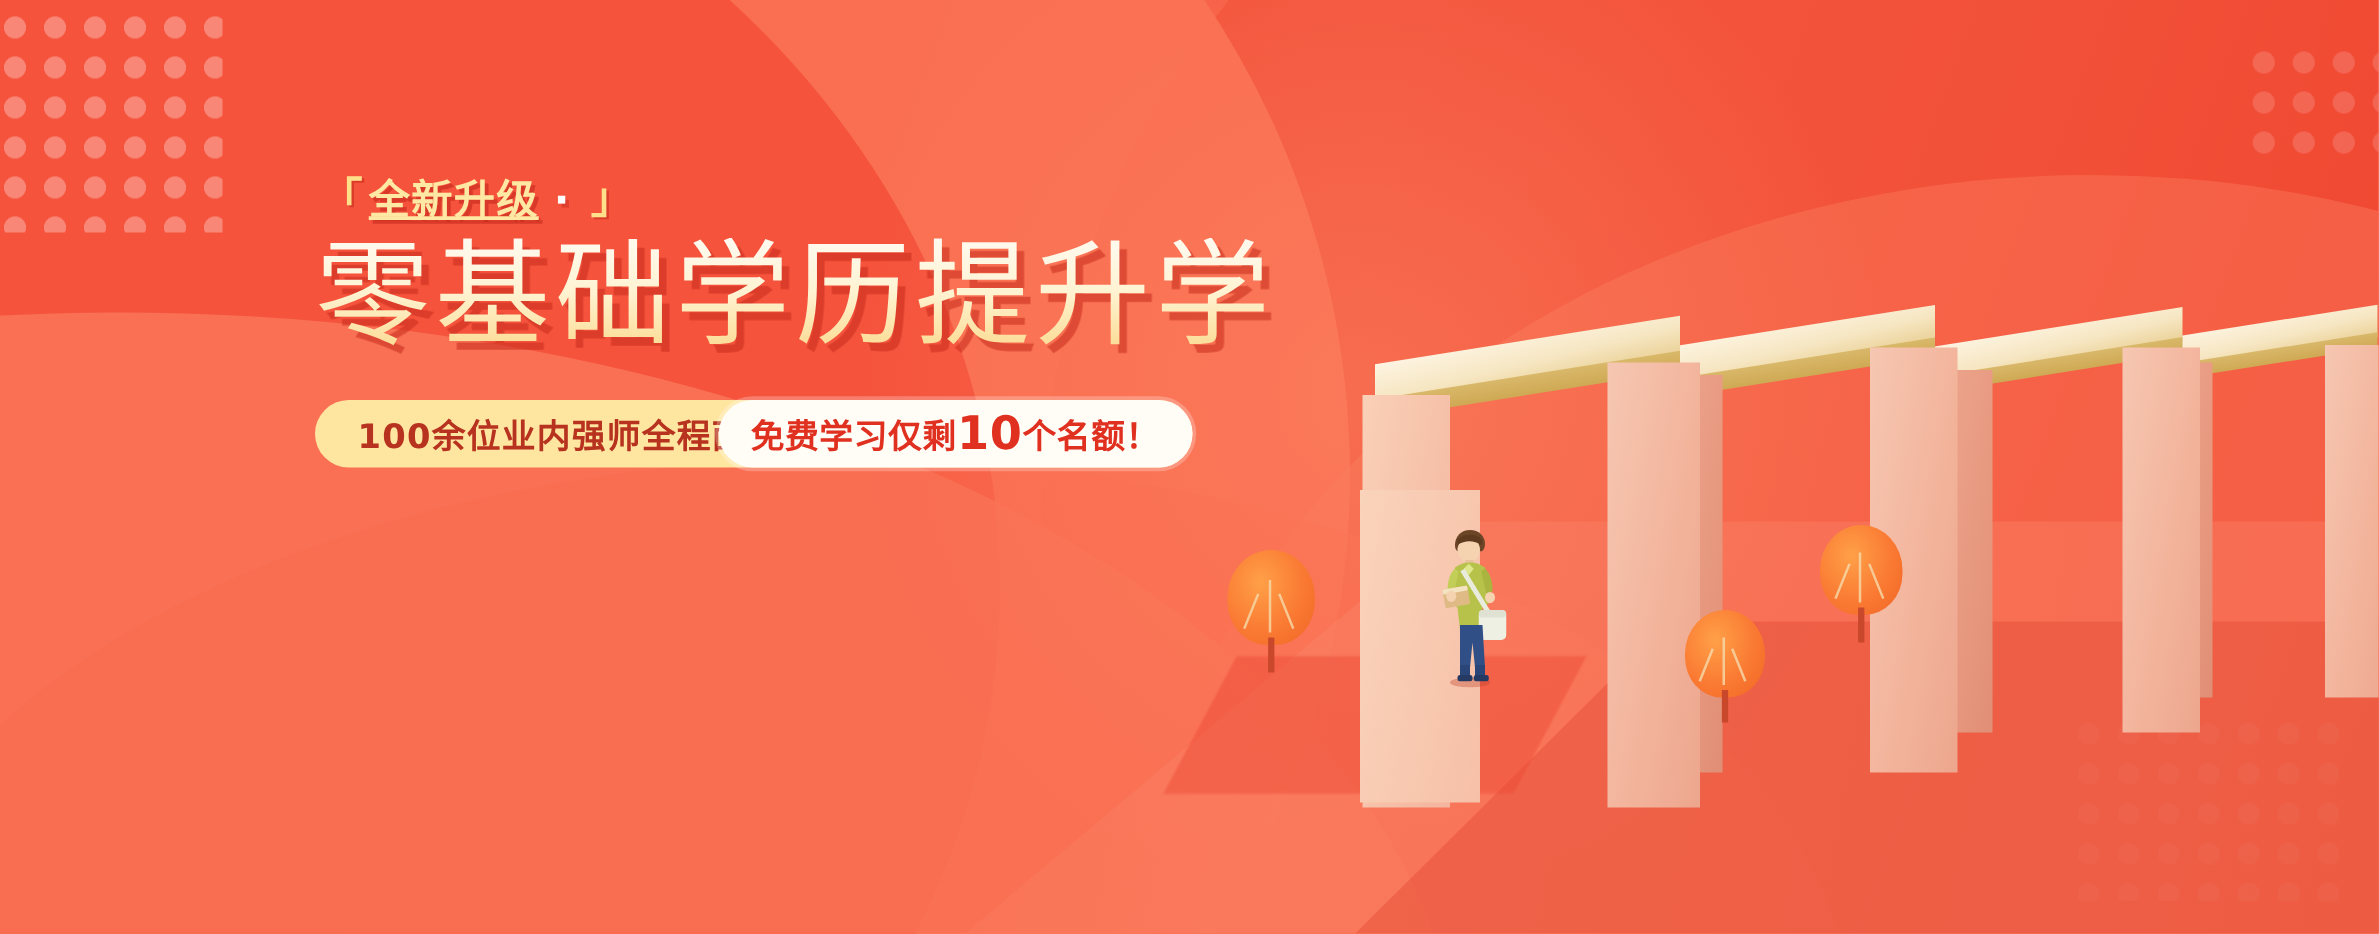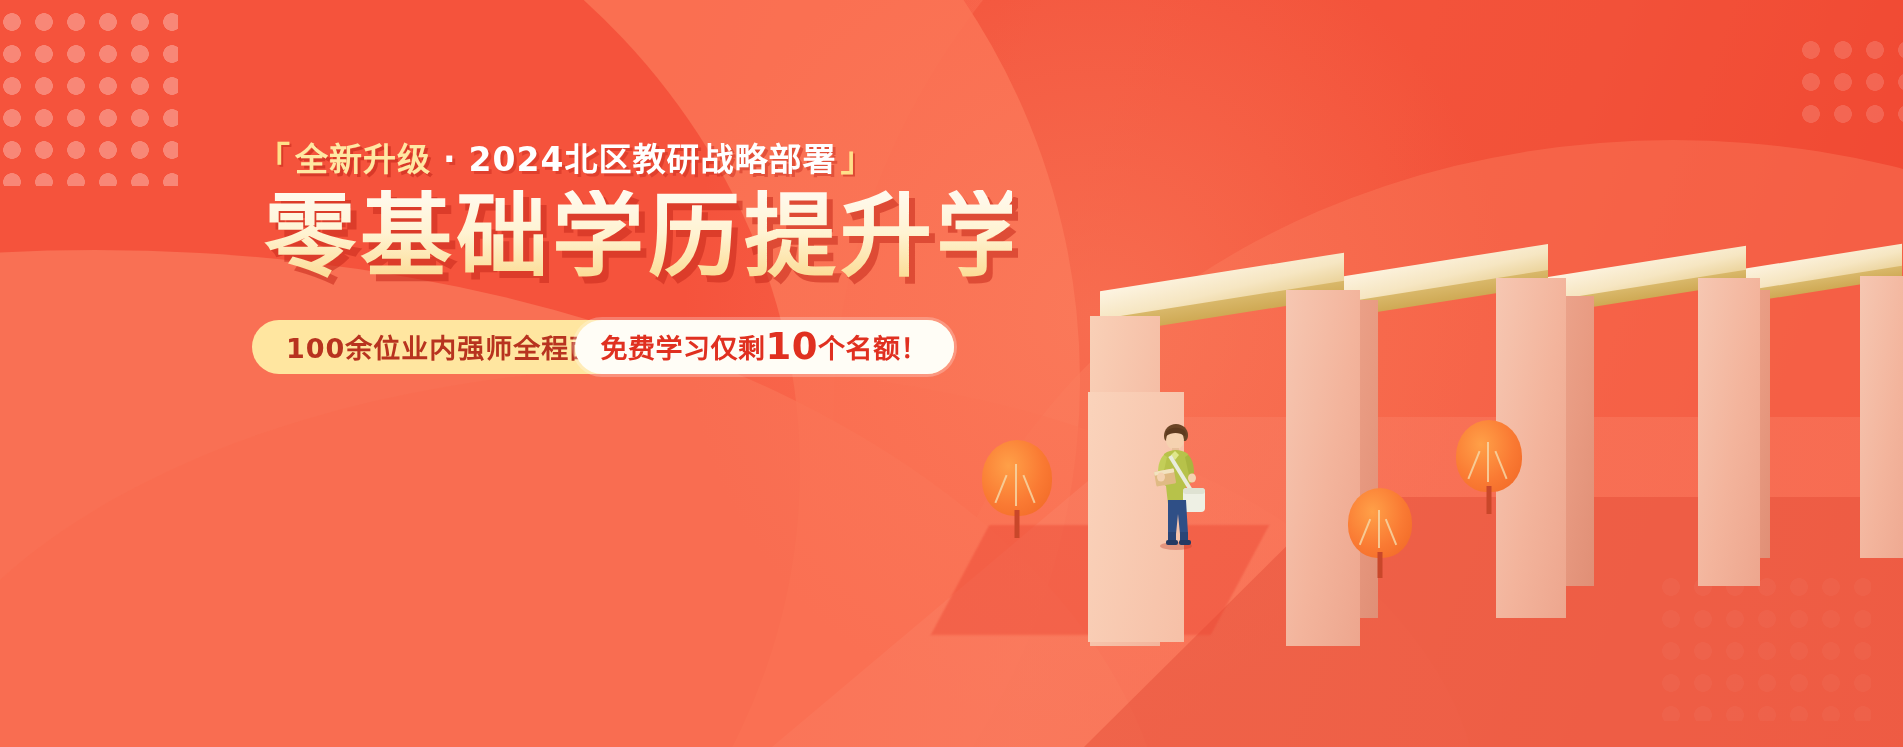--- a/index.html
+++ b/index.html
@@ -109,43 +109,44 @@
   }
   .eyebrow .brk{
     color:#ffe08a;
     font-size:34px;
     text-shadow:2px 2px 0 rgba(197,40,26,.55);
     margin:0 4px;
   }
   .eyebrow .gold{
     color:#ffe8a3;
     text-shadow:3px 3px 0 rgba(197,40,26,.6);
+    text-decoration:underline;
   }
   .eyebrow .dotsep{
     color:#ffffff;margin:0 12px;
     text-shadow:3px 3px 0 rgba(197,40,26,.45);
   }
   .eyebrow .white{
     color:#ffffff;
     text-shadow:3px 3px 0 rgba(197,40,26,.45);
   }
 
   .headline{
     font-size:92px;
-    font-weight:bold;
+    font-weight:normal;
     line-height:1.02;
     letter-spacing:4px;
     white-space:nowrap;
     color:#fdeec4;
     background:linear-gradient(180deg,#fffaf0 0%,#fff3d2 46%,#fbd98d 100%);
     -webkit-background-clip:text;
     background-clip:text;
     -webkit-text-fill-color:transparent;
     filter:drop-shadow(6px 7px 0 rgba(198,42,27,.55));
-    margin:10px 0 0 12px;
+    margin:10px 0 0 0;
   }
 
   .pillrow{
     display:flex;align-items:stretch;
     margin-top:36px;
     height:54px;
     width:702px;
     position:relative;
   }
   .pill-yellow{
@@ -327,21 +328,20 @@
     </svg>
 
   </div>
 
   <div class="copy">
 
     <div class="eyebrow">
       <span class="brk">「</span>
       <span class="gold">全新升级</span>
       <span class="dotsep">·</span>
-      <span class="white">2024北区教研战略部署</span>
       <span class="brk">」</span>
     </div>
 
     <div class="headline">零基础学历提升学霸班</div>
 
     <div class="pillrow">
       <div class="pill-yellow">
         <span>100余位业内强师全程面授</span>
       </div>
       <div class="pill-white">

